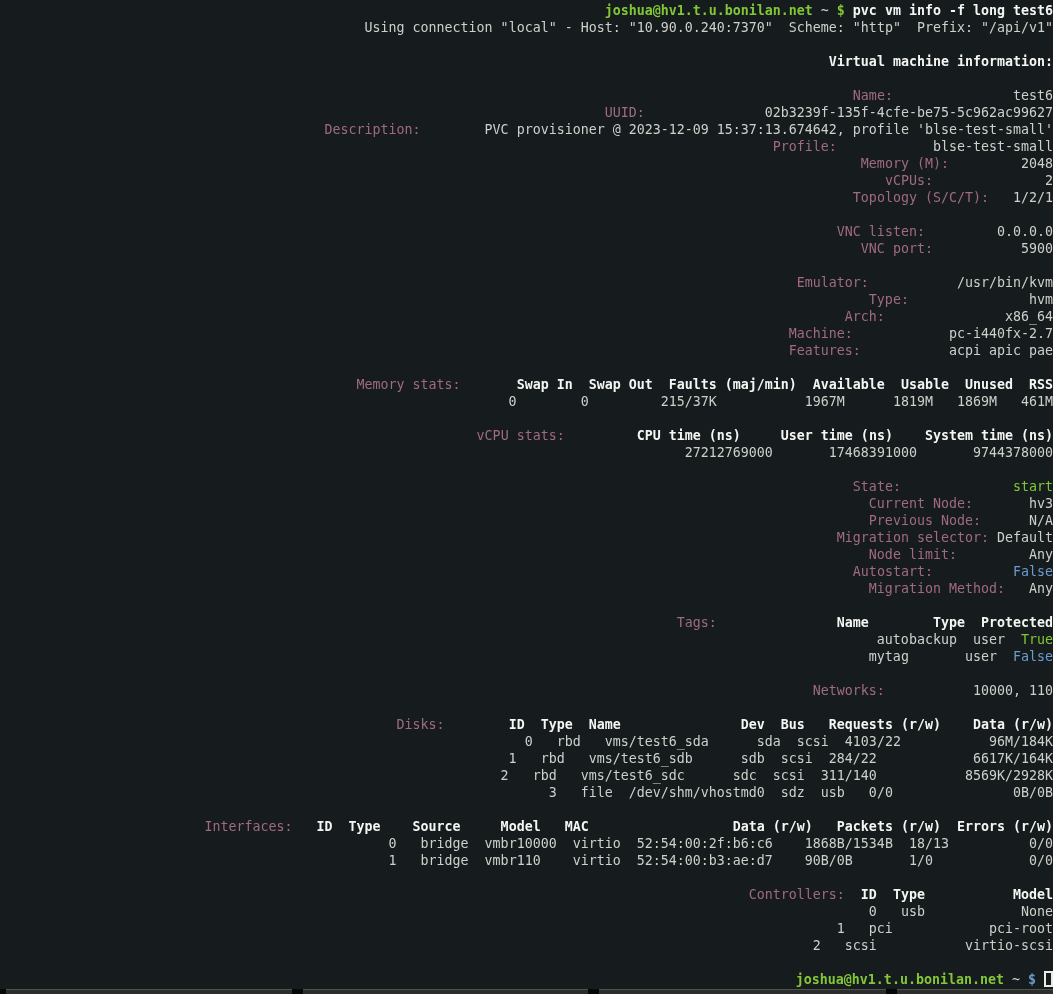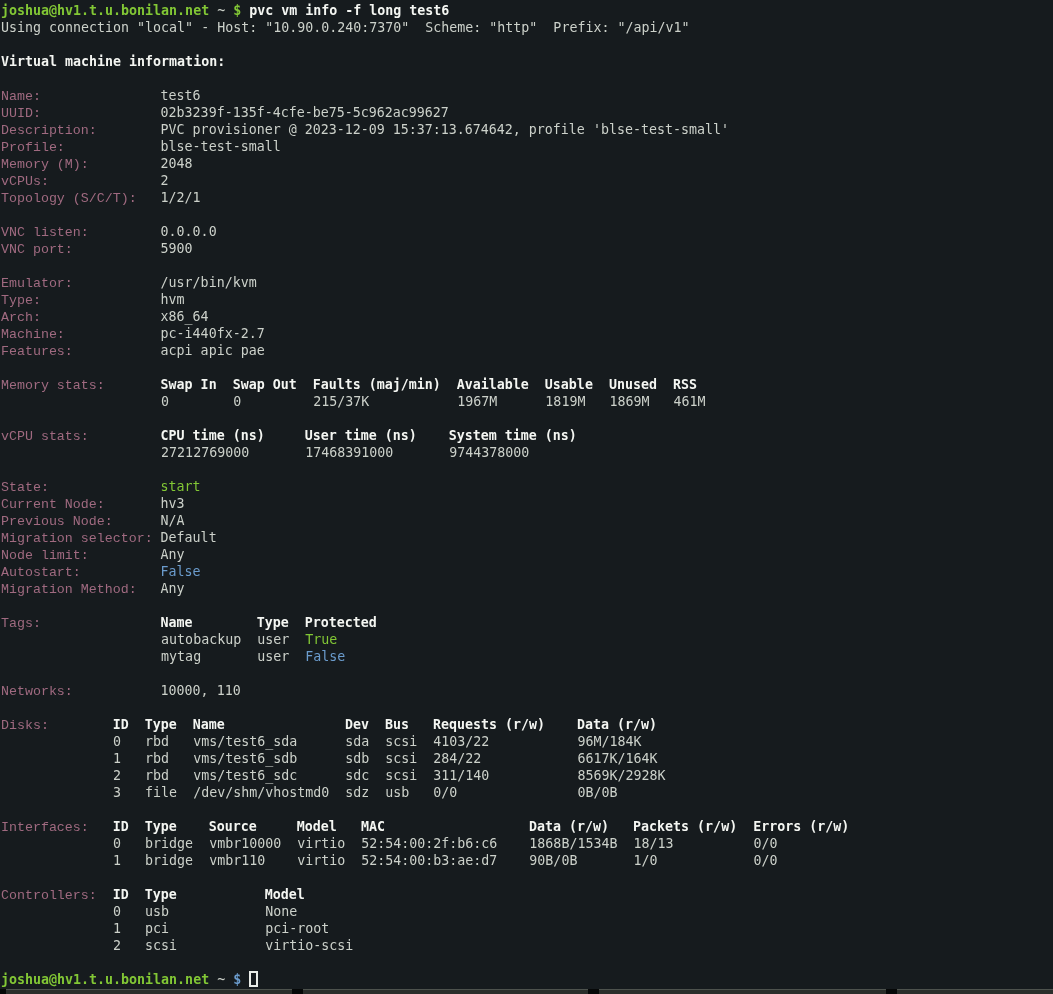--- a/index.html
+++ b/index.html
@@ -26,25 +26,26 @@
     height: 989px;
     background: var(--bg);
     padding: 2px 0 0 1px;
     overflow: hidden;
   }
   .term-lines {
     font-family: "DejaVu Sans Mono", "Liberation Mono", monospace;
     font-size: 13.3px;
     line-height: 17px;
     white-space: pre;
+    text-align: right;
   }
   .line { height: 17px; }
   .t-fg { color: var(--fg); }
   .t-b  { color: var(--bold); font-weight: bold; }
-  .t-lb { color: var(--label); font-family: Liberation Mono, monospace; }
+  .t-lb { color: var(--label); }
   .t-g  { color: var(--green); }
   .t-gb { color: var(--green); font-weight: bold; }
   .t-bl { color: var(--blue); }
   .t-blb{ color: var(--blue); font-weight: bold; }
   .t-cursor {
     display: inline-block;
     width: 9px;
     height: 16px;
     border: 2px solid var(--cursor);
     vertical-align: -3px;

